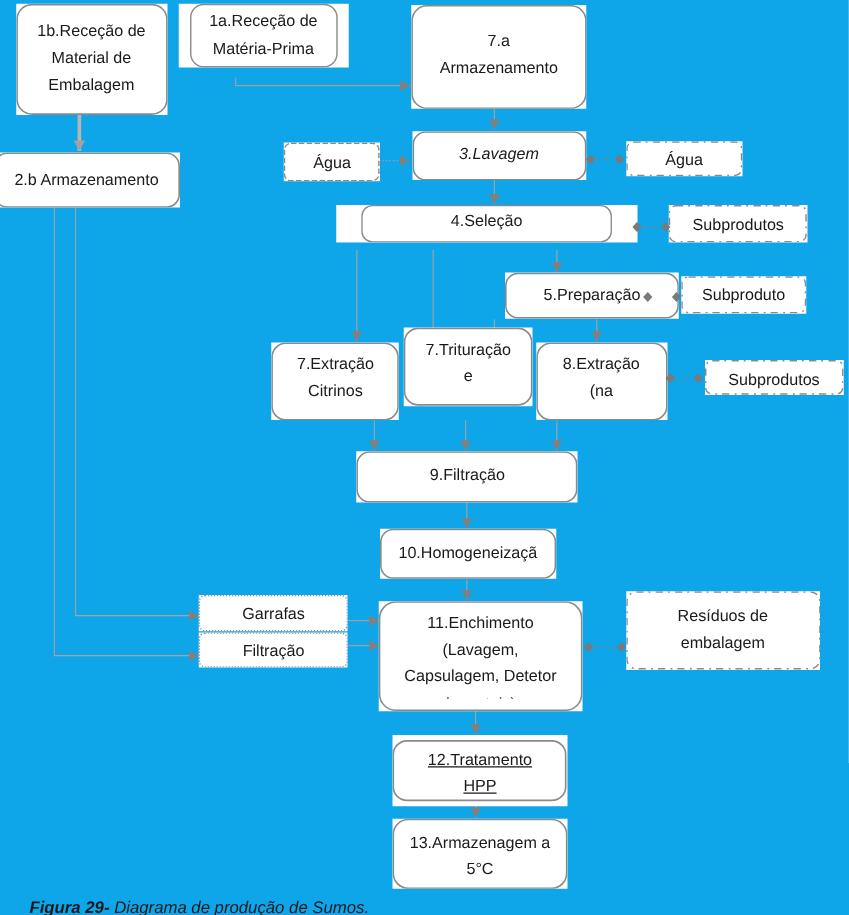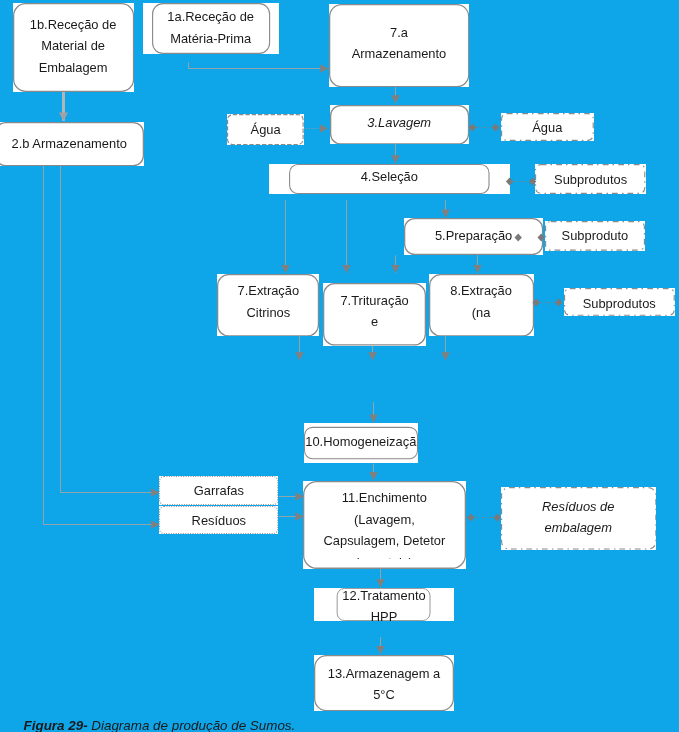--- a/index.html
+++ b/index.html
@@ -196,21 +196,21 @@
     </div>
 
   <div class="node svgbox" style="left:217.3px;top:273.6px;width:102.1px;height:62.6px;--dy:-3px;">
     <svg class="frame" viewBox="0 0 102.1 62.6">
         <rect x="0.65" y="0.65" width="100.8" height="61.3" rx="11" ry="11" fill="#fff" stroke="#8a8a8a" stroke-width="1.3"></rect>
       </svg>
     <span class="label">7.Extração
 Citrinos</span>
     </div>
 
-  <div class="node svgbox" style="left:323.1px;top:283px;width:103px;height:62.6px;--dy:-3px;">
+  <div class="node svgbox" style="left:323.1px;top:262px;width:103px;height:62.6px;--dy:-3px;">
     <svg class="frame" viewBox="0 0 103.2 62.6">
         <rect x="0.65" y="0.65" width="101.9" height="61.3" rx="11" ry="11" fill="#fff" stroke="#8a8a8a" stroke-width="1.3"></rect>
       </svg>
     <span class="label">7.Trituração
 e</span>
     </div>
 
   <div class="node svgbox" style="left:428.5px;top:273.6px;width:105.1px;height:62.6px;--dy:-3px;">
     <svg class="frame" viewBox="0 0 105.1 62.6">
         <rect x="0.65" y="0.65" width="103.8" height="61.3" rx="11" ry="11" fill="#fff" stroke="#8a8a8a" stroke-width="1.3"></rect>
@@ -219,61 +219,67 @@
 (na</span>
     </div>
 
   <div class="node svgbox" style="left:563.8px;top:288px;width:110.8px;height:27.8px;--dy:1.5px;">
     <svg class="frame" viewBox="0 0 110.8 27.8">
         <rect x="0.575" y="0.575" width="109.65" height="26.65" rx="5.2" ry="5.2" fill="#fff" stroke="#8a8a8a" stroke-width="1.15" stroke-dasharray="5.8 3.9 1.5 4.3" stroke-linecap="butt"></rect>
       </svg>
     <span class="label">Subprodutos</span>
     </div>
 
-
-  <div class="node svgbox" style="left:303.8px;top:423.3px;width:114px;height:40.2px;--dy:-1.8px;">
+  <div class="node svgbox" style="left:285.4px;top:361.1px;width:177px;height:41.2px;--dy:-1.8px;">
+    <svg class="frame" viewBox="0 0 177 41.2">
+        <rect x="0.65" y="0.65" width="175.7" height="39.9" rx="10" ry="10" fill="#fff" stroke="#8a8a8a" stroke-width="1.3"></rect>
+      </svg>
+    <span class="label">9.Filtração</span>
+    </div>
+
+  <div class="node svgbox" style="left:303.8px;top:423.3px;width:141px;height:40.2px;--dy:-1.8px;">
     <svg class="frame" viewBox="0 0 141 40.2">
         <rect x="0.65" y="0.65" width="139.7" height="38.9" rx="10" ry="10" fill="#fff" stroke="#8a8a8a" stroke-width="1.3"></rect>
       </svg>
     <span class="label">10.Homogeneizaçã</span>
     </div>
 
   <div class="node svgbox" style="left:159.2px;top:475.8px;width:119.3px;height:29.1px;--dy:0.8px;">
     <svg class="frame" viewBox="0 0 119.3 29.1">
         <rect x="0.55" y="0.55" width="118.2" height="28" rx="4.5" ry="4.5" fill="#fff" stroke="#8a8a8a" stroke-width="1.1" stroke-dasharray="0.9 1.5" stroke-linecap="butt"></rect>
       </svg>
     <span class="label">Garrafas</span>
     </div>
 
   <div class="node svgbox" style="left:159.2px;top:506.1px;width:119.3px;height:28.1px;--dy:0.8px;">
     <svg class="frame" viewBox="0 0 119.3 28.1">
         <rect x="0.55" y="0.55" width="118.2" height="27" rx="4.5" ry="4.5" fill="#fff" stroke="#8a8a8a" stroke-width="1.1" stroke-dasharray="0.9 1.5" stroke-linecap="butt"></rect>
       </svg>
-    <span class="label">Resíduos</span>
+    <span class="label">Filtração</span>
     </div>
 
   <div class="node svgbox" style="left:302.9px;top:480.8px;width:163px;height:87.9px;align-items:flex-start;text-align:center;">
     <svg class="frame" viewBox="0 0 163 87.9">
         <rect x="0.65" y="0.65" width="161.7" height="86.6" rx="13" ry="13" fill="#fff" stroke="#8a8a8a" stroke-width="1.3"></rect>
       </svg>
     <span class="label clipline" style="height:78.2px;padding-top:6.5px;">11.Enchimento
 (Lavagem,
 Capsulagem, Detetor
 de metais).</span>
     </div>
 
-  <div class="node svgbox" style="left:500.5px;top:487px;width:155.5px;height:62.6px;font-style:italic;--dy:-1px;">
+  <div class="node svgbox" style="left:500.5px;top:473px;width:155.5px;height:62.6px;--dy:-1px;">
     <svg class="frame" viewBox="0 0 155.5 62.6">
         <rect x="0.575" y="0.575" width="154.35" height="61.45" rx="7.5" ry="7.5" fill="#fff" stroke="#8a8a8a" stroke-width="1.15" stroke-dasharray="5.8 3.9 1.5 4.3" stroke-linecap="butt"></rect>
       </svg>
     <span class="label">Resíduos de
 embalagem</span>
     </div>
 
-  <div class="node svgbox" style="left:314.4px;top:588px;width:139.2px;height:33px;--dy:1.8px;">
+  <div class="node svgbox" style="left:314.4px;top:588px;width:139.2px;height:57px;text-decoration:underline;--dy:1.8px;">
     <svg class="frame" viewBox="0 0 139.2 49">
         <rect x="0.65" y="0.65" width="137.9" height="47.7" rx="11" ry="11" fill="#fff" stroke="#8a8a8a" stroke-width="1.3"></rect>
       </svg>
     <span class="label">12.Tratamento
 HPP</span>
     </div>
 
   <div class="node svgbox" style="left:314px;top:655px;width:140px;height:56.3px;--dy:1.2px;">
     <svg class="frame" viewBox="0 0 140 56.3">
         <rect x="0.65" y="0.65" width="138.7" height="55" rx="12" ry="12" fill="#fff" stroke="#8a8a8a" stroke-width="1.3"></rect>

